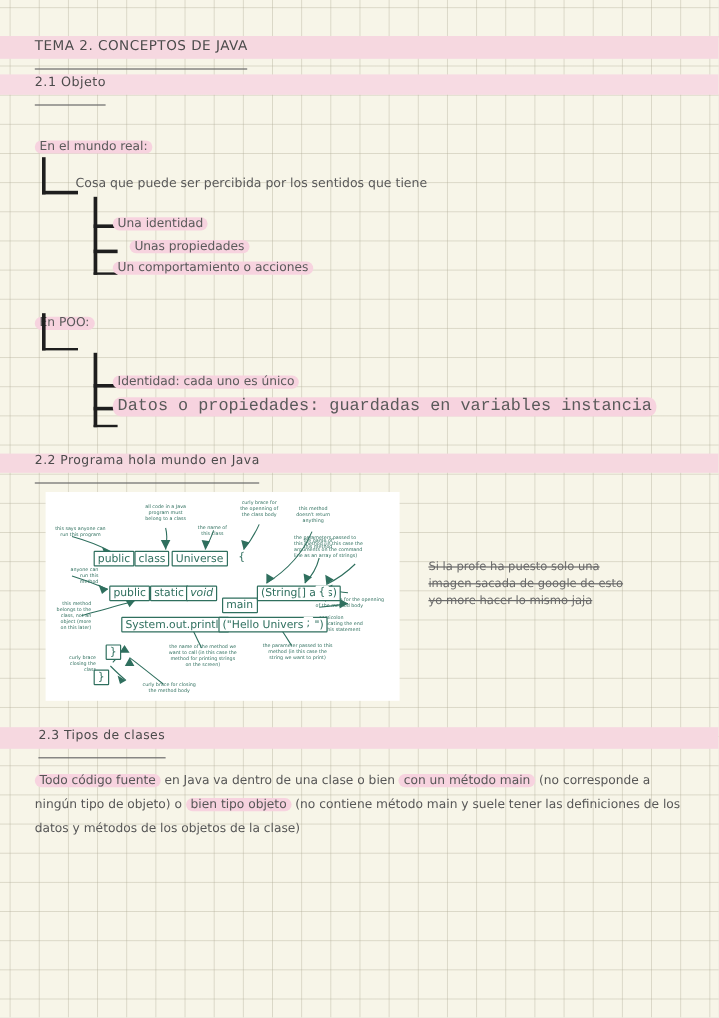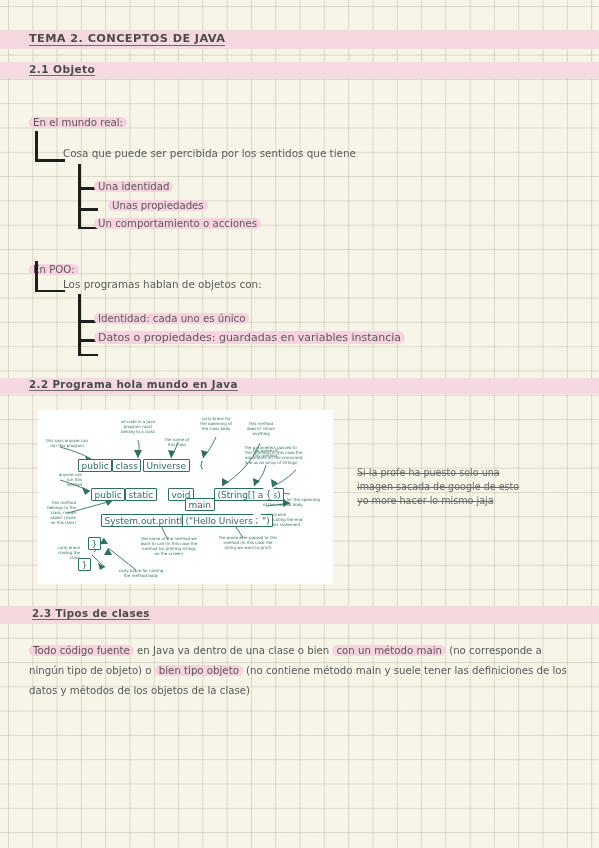--- a/index.html
+++ b/index.html
@@ -29,23 +29,22 @@
   }
   .band.lighter { background: #f7dbe3; }
 
   .heading-text {
     position: absolute;
     color: #4b4b4b;
     font-family: "DejaVu Sans", sans-serif;
     letter-spacing: 0.4px;
     white-space: nowrap;
     border-bottom: 1px solid #6b6b6b;
-    padding-bottom: 0px;
+    padding-bottom: 12px;
     line-height: 1.05;
-    font-weight: bold;
   }
 
   
   .hl {
     background: #f7d3df;
     border-radius: 7px;
     padding: 0 4px;
     box-decoration-break: clone;
     -webkit-box-decoration-break: clone;
   }
@@ -155,31 +154,30 @@
     <span class="hl">Un comportamiento o acciones</span>
   </div>
 
   <div class="txt" style="left:29px;top:248px;font-size:10.2px;margin-top:16px;">
     <span class="hl">En POO:</span>
   </div>
 
   <div class="vline" style="left:35px;top:261px;width:2.6px;height:31px;"></div>
   <div class="hline" style="left:35px;top:289.6px;width:30px;height:2.6px;"></div>
 
-  <div class="txt" style="left:63px;top:278px;font-size:10.4px;">Los programas hablan de objetos con:</div>
 
   <div class="vline" style="left:78px;top:294px;width:2.8px;height:62px;"></div>
   <div class="hline" style="left:78px;top:320px;width:20px;height:2.6px;"></div>
   <div class="hline" style="left:78px;top:339px;width:20px;height:2.6px;"></div>
   <div class="hline" style="left:78px;top:353.5px;width:20px;height:2.8px;"></div>
 
   <div class="txt" style="left:94px;top:313px;font-size:10.2px;">
     <span class="hl">Identidad: cada uno es único</span>
   </div>
-  <div class="txt" style="left:94px;top:331px;font-size:11px;">
+  <div class="txt" style="left:94px;top:331px;font-size:14px;font-family:Liberation Mono, monospace;">
     <span class="hl">Datos o propiedades: guardadas en variables instancia</span>
   </div>
 
   <div class="band" style="top:378px;height:16px;"></div>
   <div class="heading-text" style="left:29px;top:379px;font-size:10.3px;">2.2 Programa hola mundo en Java</div>
 
   <div id="diagram">
 
     <svg width="295" height="174">
       <g stroke="#2f6f5e" stroke-width="0.9" fill="none">
@@ -265,21 +263,21 @@
     <div class="ann" style="left:62px;top:158px;width:82px;">curly brace for closing
 the method body</div>
 
     <div class="tok" style="left:40px;top:49px;">public</div>
     <div class="tok" style="left:74px;top:49px;">class</div>
     <div class="tok" style="left:105px;top:49px;">Universe</div>
     <div class="tok nb" style="left:158px;top:49px;">{</div>
 
     <div class="tok" style="left:53px;top:78px;">public</div>
     <div class="tok" style="left:87px;top:78px;">static</div>
-    <div class="tok" style="left:130px;top:78px;">void</div>
+    <div class="tok" style="left:117px;top:78px;font-style:italic;">void</div>
     <div class="tok" style="left:147px;top:88px;">main</div>
     <div class="tok" style="left:176px;top:78px;">(String[] args)</div>
     <div class="tok nb" style="left:225px;top:78px;">{</div>
 
     <div class="tok" style="left:63px;top:104px;">System.out.println</div>
     <div class="tok" style="left:144px;top:104px;">("Hello Universe!")</div>
     <div class="tok nb" style="left:215px;top:104px;">;</div>
 
     <div class="tok" style="left:50px;top:127px;">}</div>
     <div class="tok" style="left:40px;top:148px;">}</div>

